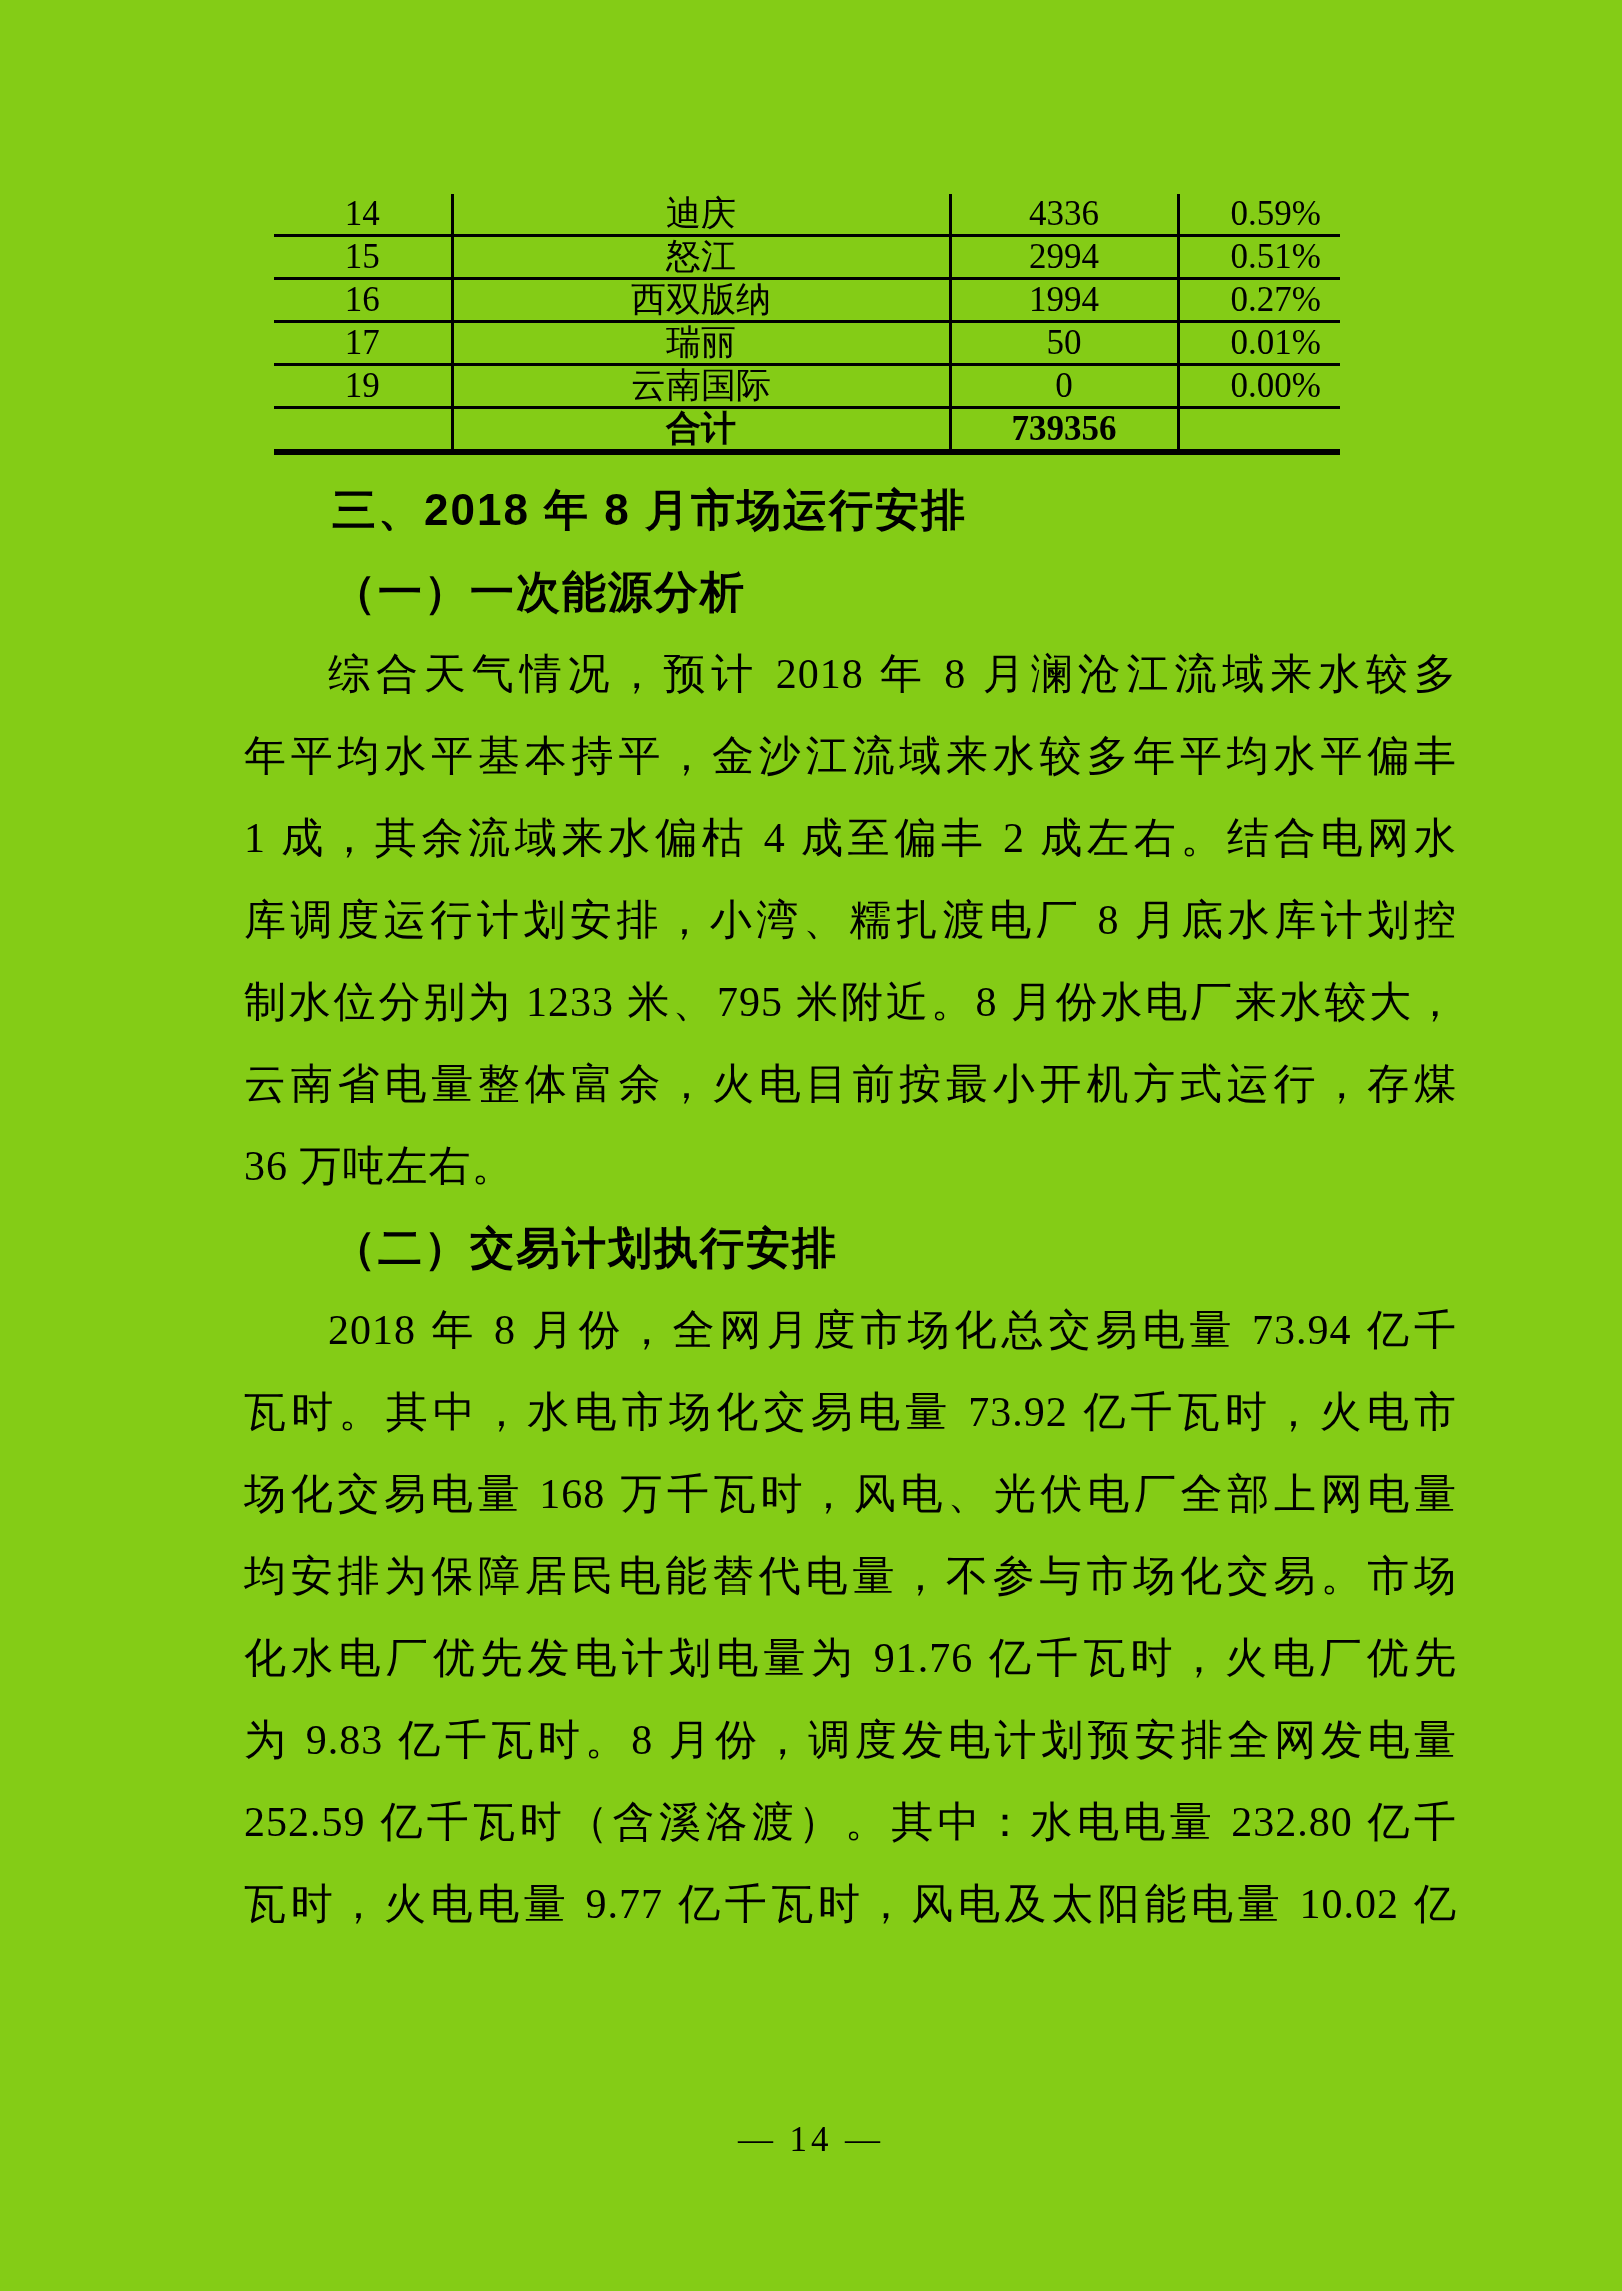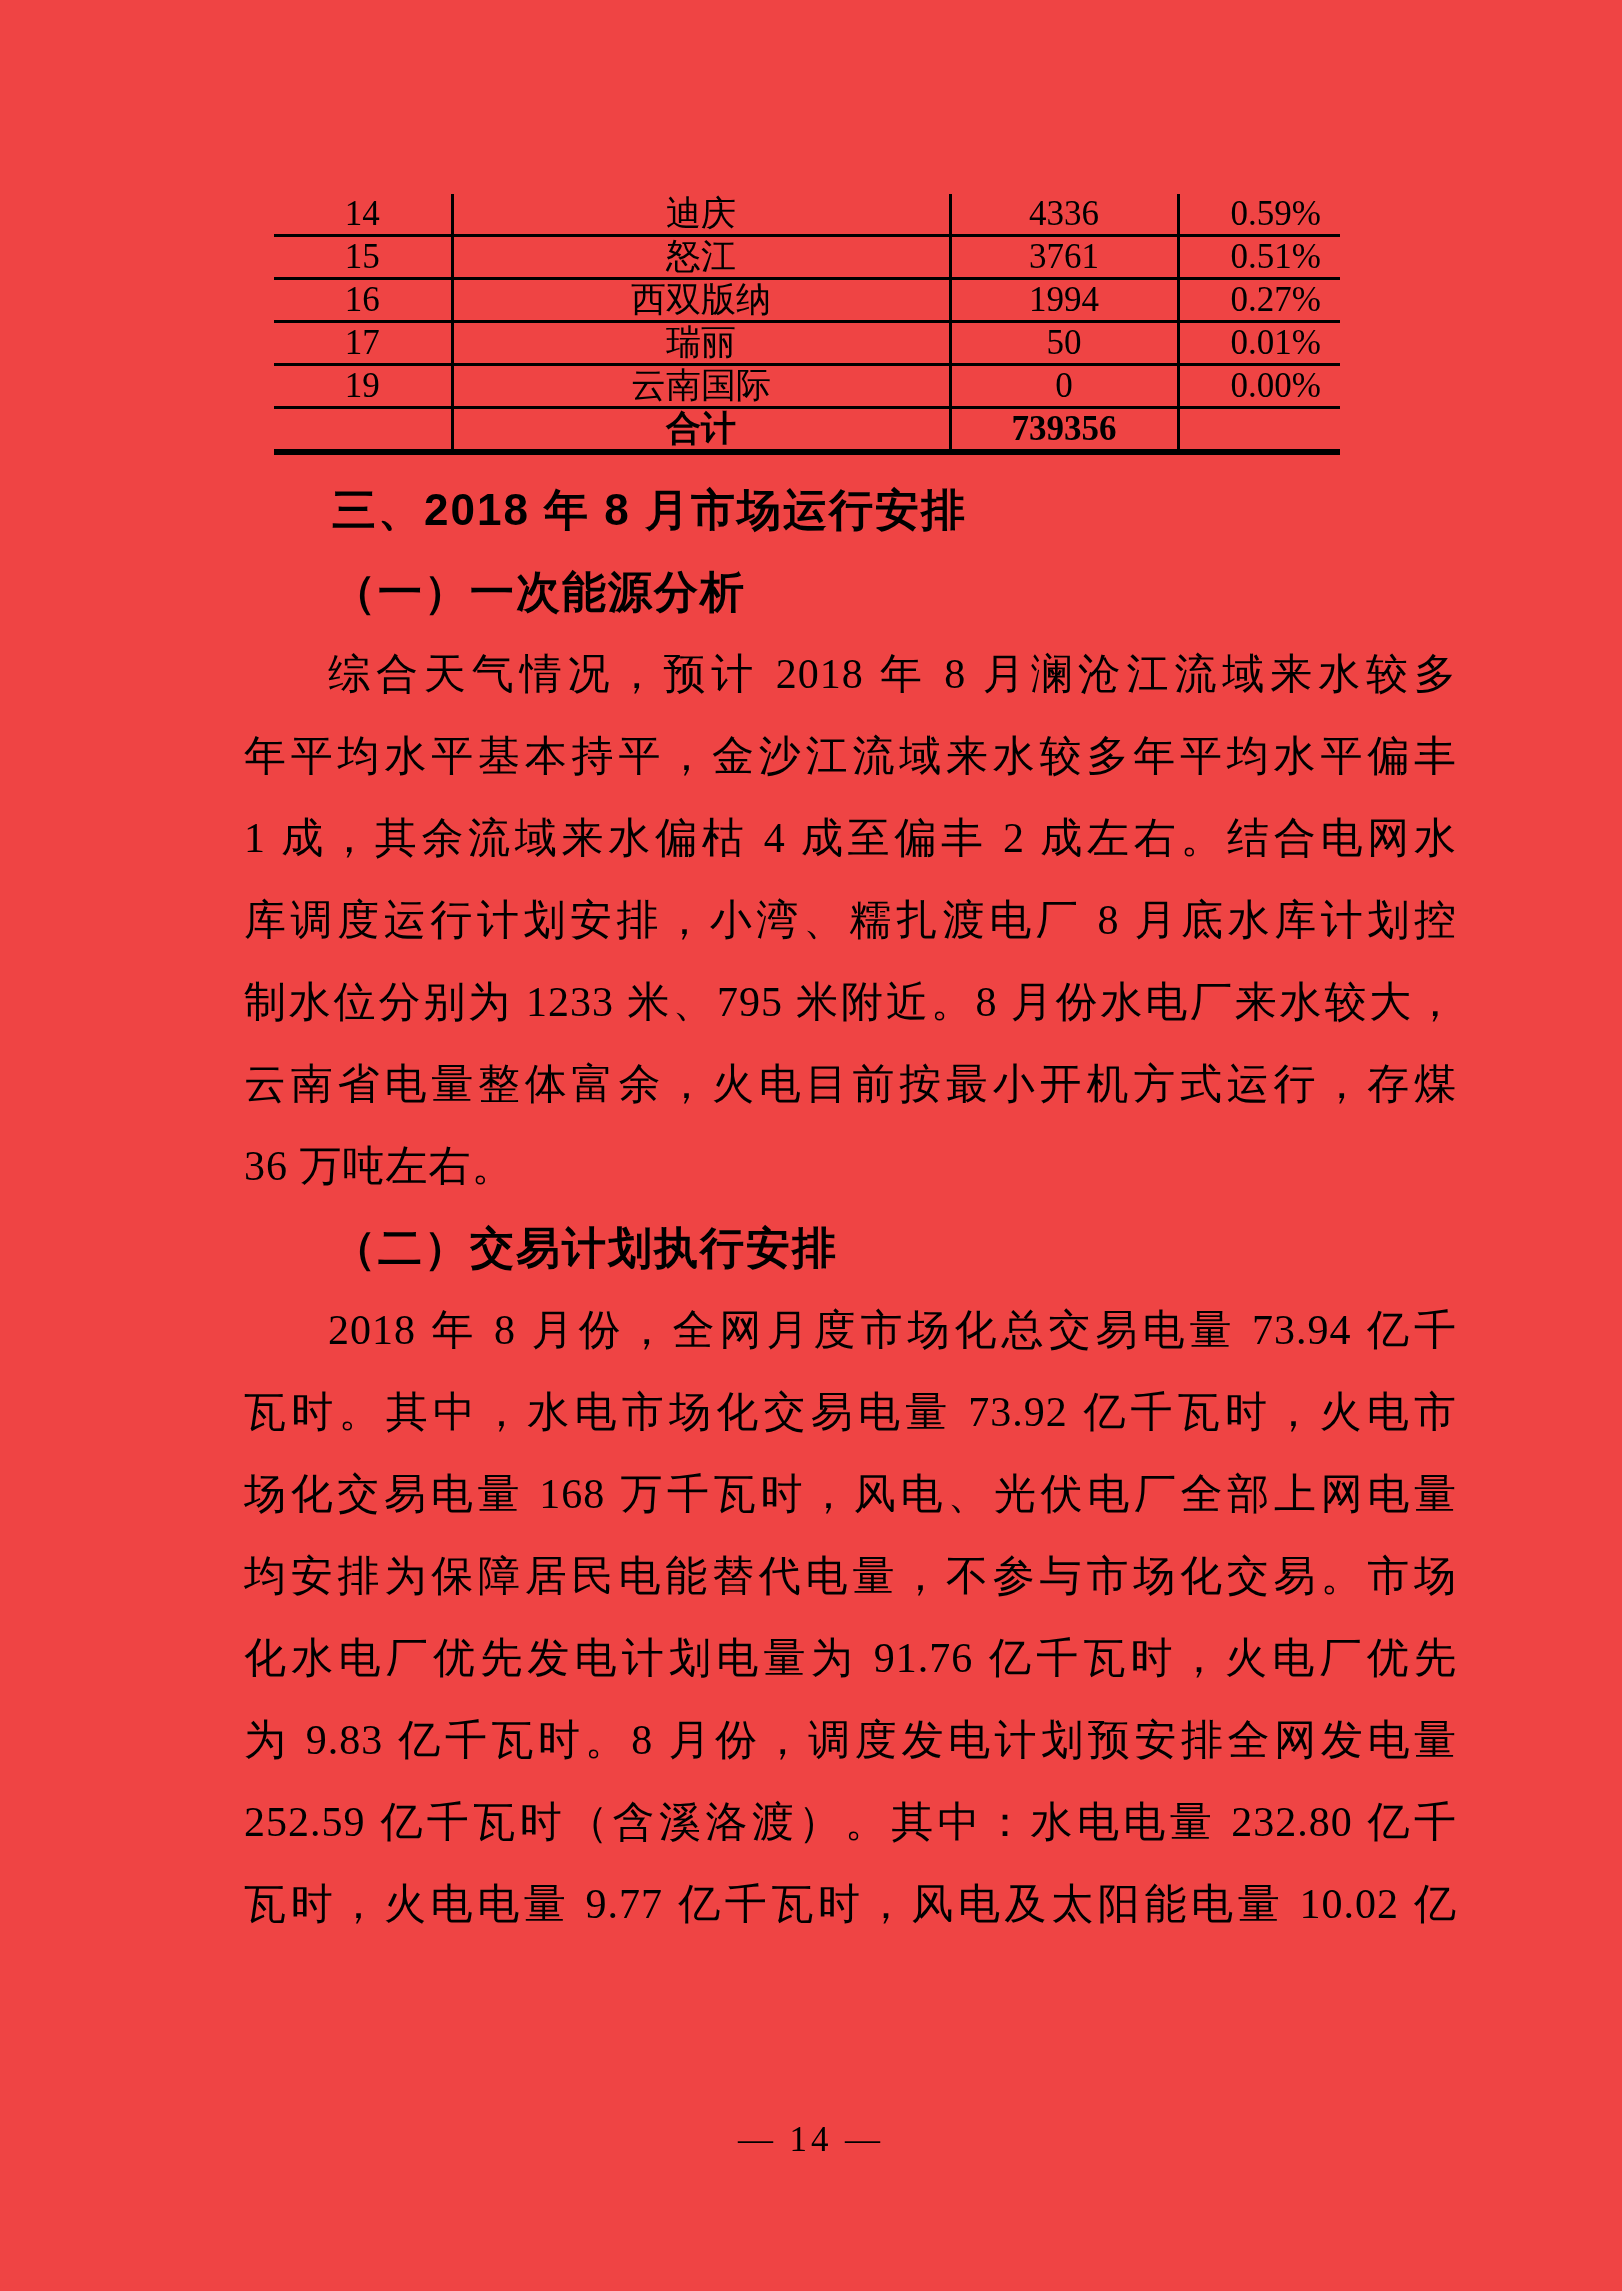--- a/index.html
+++ b/index.html
@@ -1,19 +1,19 @@
 <!DOCTYPE html>
 <html><head>
 <meta charset="utf-8">
 <style>
   html,body{margin:0;padding:0;background:#e8e8e8;}
   .page{
     position:relative;
     width:1622px;height:2292px;
-    background:#ef4444;
+    background:#84cc16;
     color:#000;
     font-family:"Liberation Serif","DejaVu Serif",serif;
     overflow:hidden;
     margin:0 auto;
   }
   
   table.region-table{
     position:absolute;top:194px;left:274px;
     width:1066px;
     border-collapse:collapse;table-layout:fixed;
@@ -78,21 +78,21 @@
     <tbody>
       <tr>
         <td>14</td>
         <td>迪庆</td>
         <td>4336</td>
         <td class="last">0.59%</td>
       </tr>
       <tr>
         <td>15</td>
         <td>怒江</td>
-        <td>3761</td>
+        <td>2994</td>
         <td class="last">0.51%</td>
       </tr>
       <tr>
         <td>16</td>
         <td>西双版纳</td>
         <td>1994</td>
         <td class="last">0.27%</td>
       </tr>
       <tr>
         <td>17</td>

